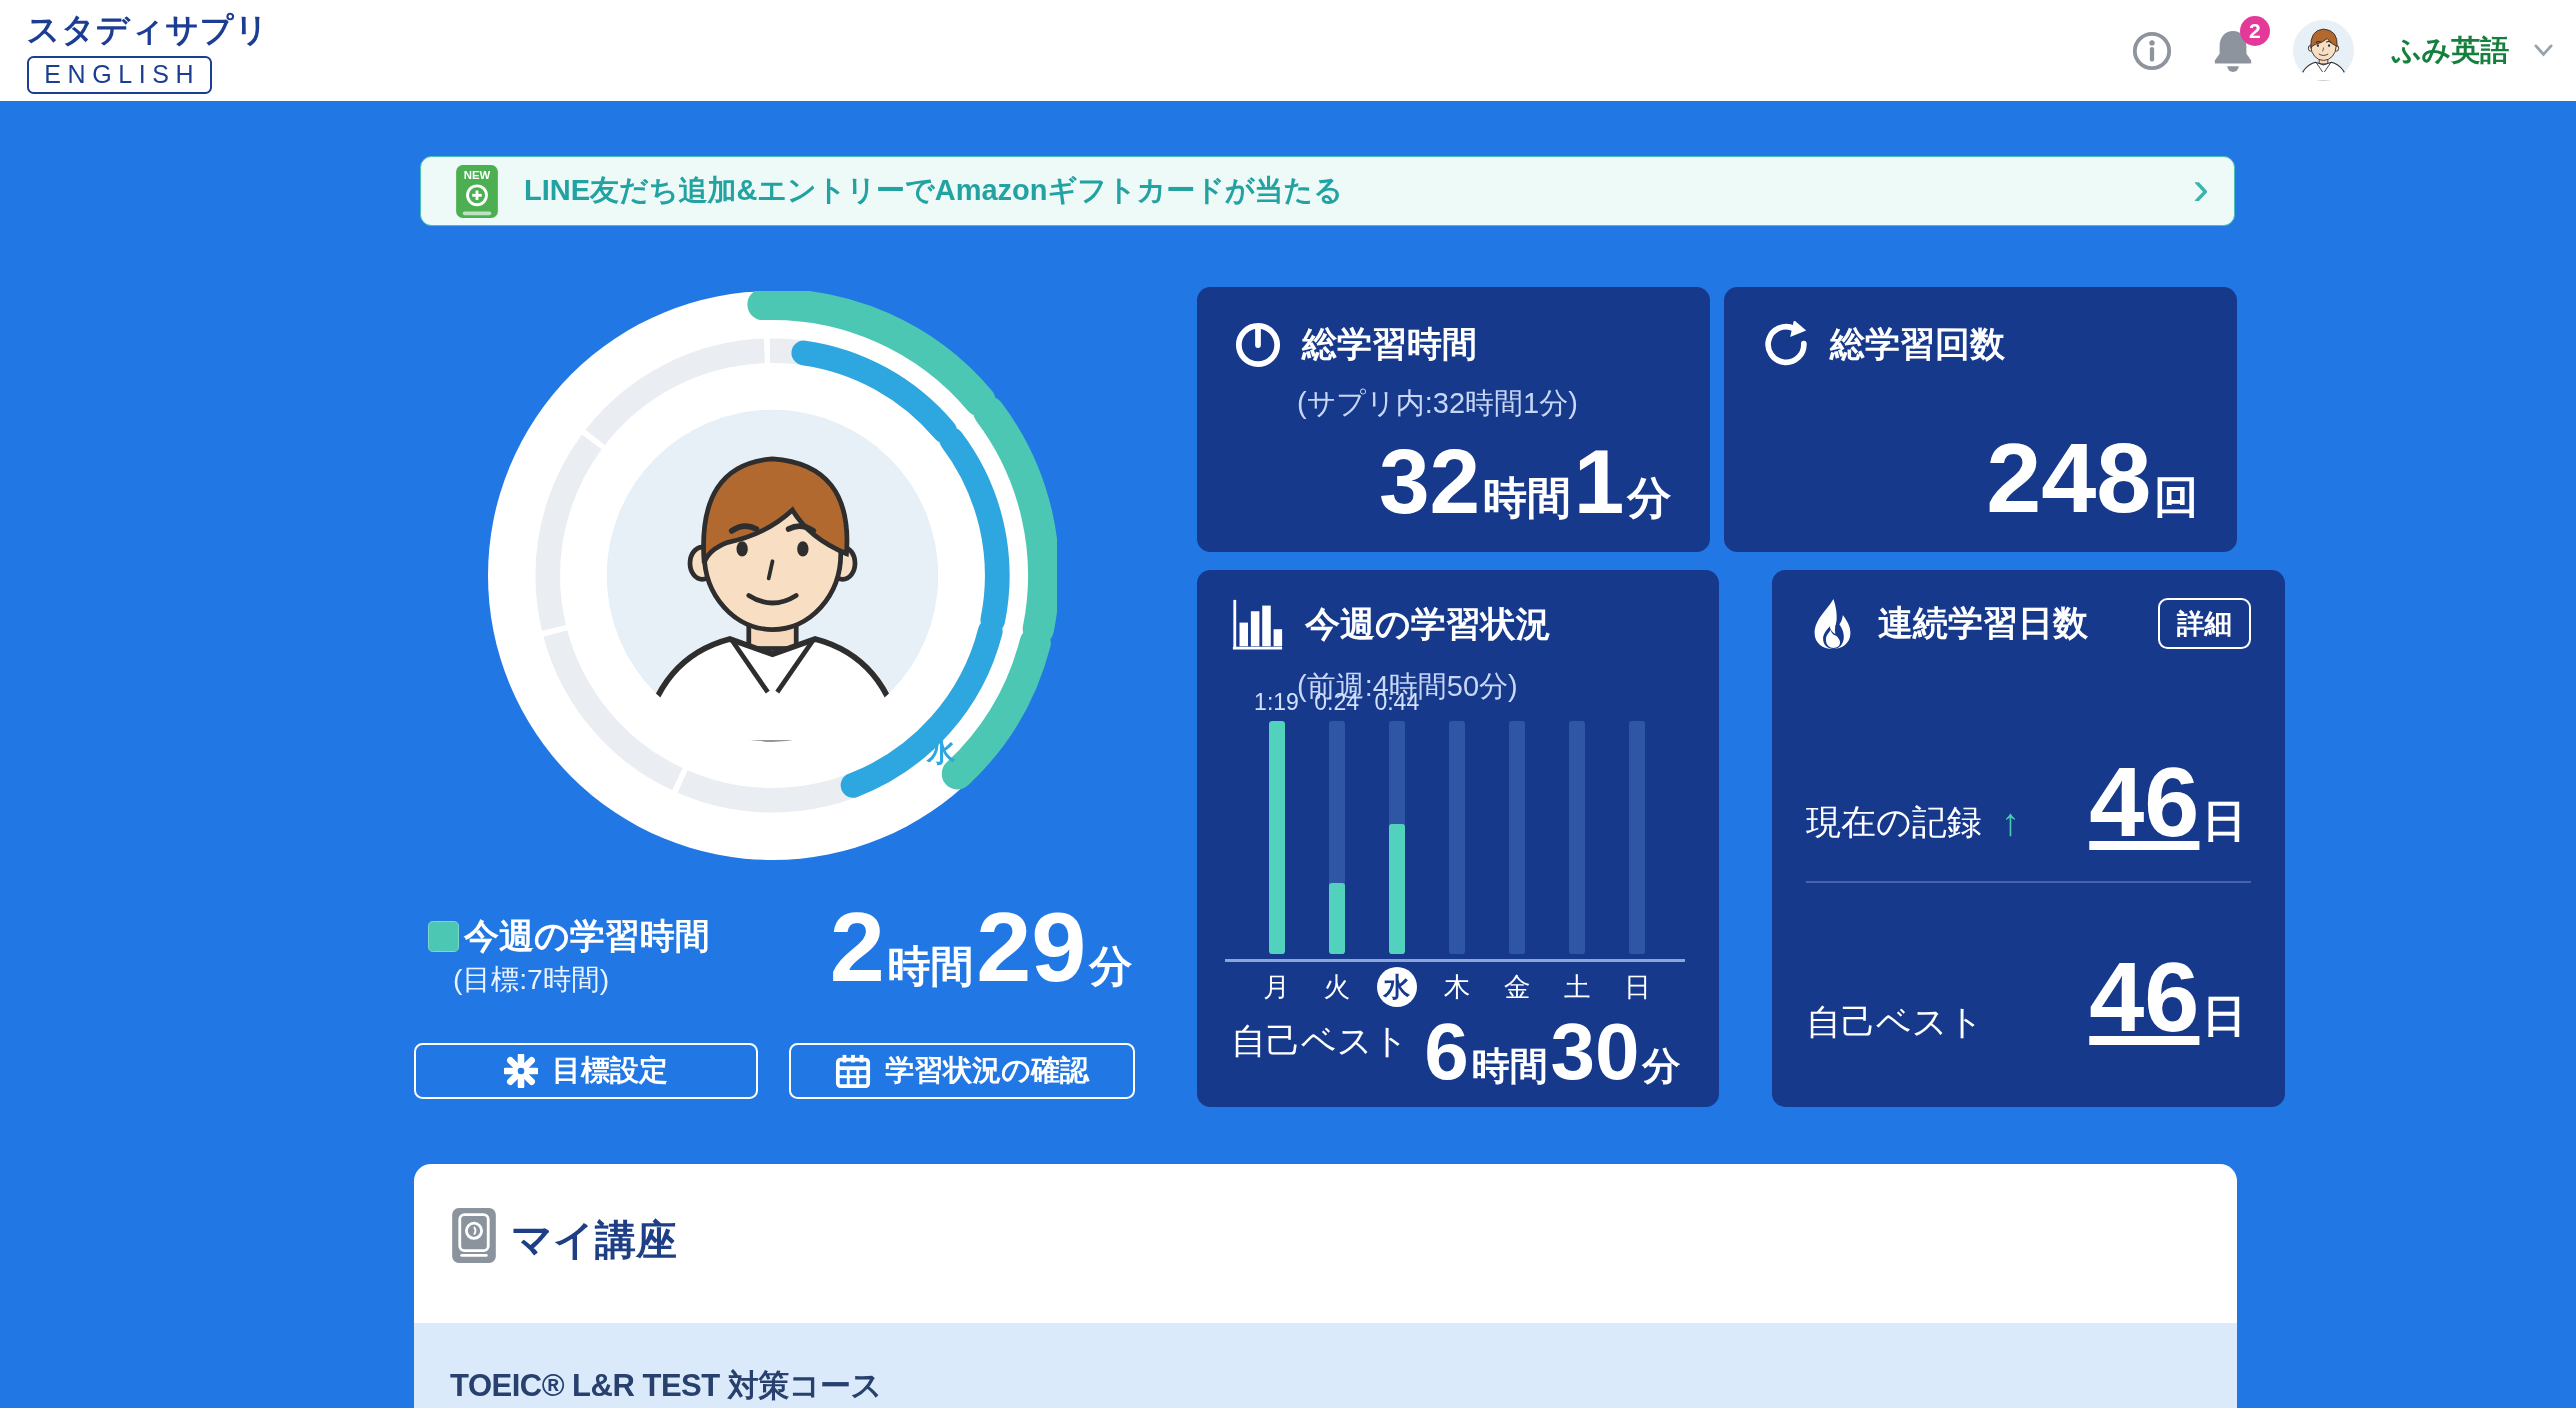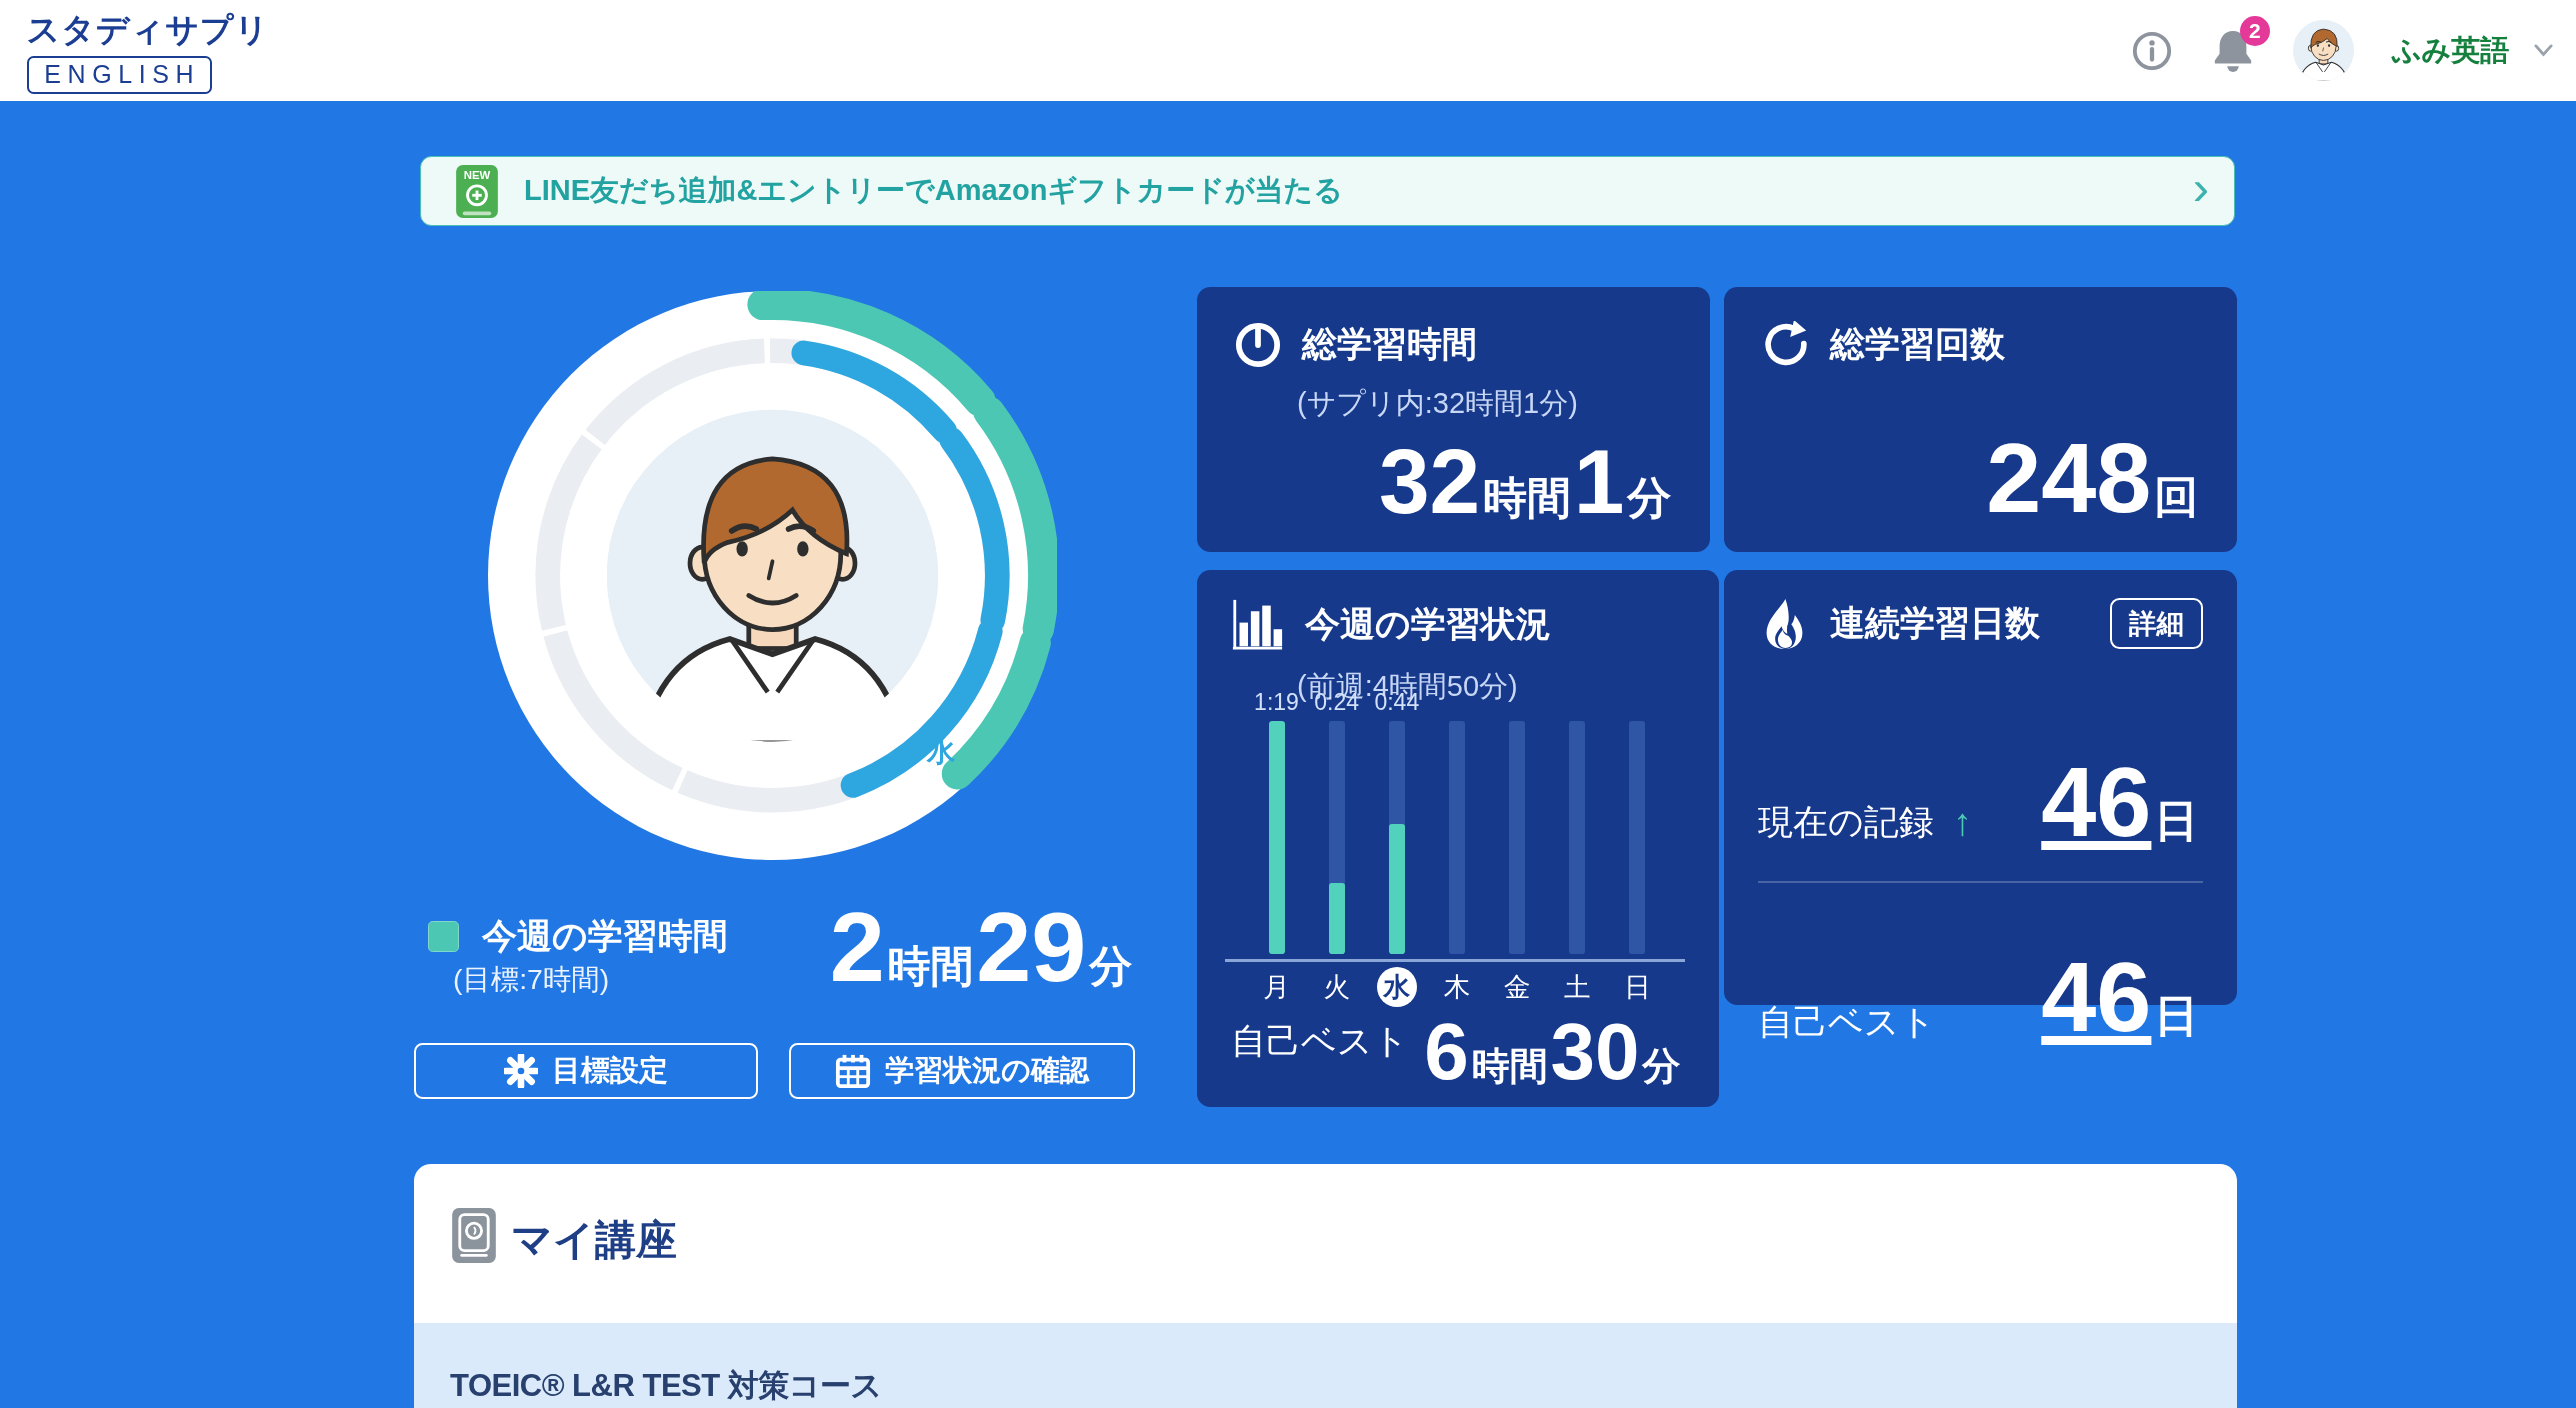--- a/index.html
+++ b/index.html
@@ -23,21 +23,21 @@
   .banner{position:absolute;left:420px;top:156px;width:1815px;height:70px;background:#edfaf7;
           border:1.9px solid #4bbfb4;border-radius:11.4px;display:flex;align-items:center;
           box-sizing:border-box;cursor:pointer;}
   .banner-inner{display:flex;align-items:center;gap:25px;margin-left:34px;}
   .banner-text{font-size:29px;font-weight:700;color:#23a2a2;}
   .banner-chevron{position:absolute;right:25px;top:50%;transform:translateY(-58%);
                   font-size:49px;color:#3db3ae;font-weight:400;line-height:1;}
   
   .ring{position:absolute;left:488px;top:291px;}
   
-  .legend-row{position:absolute;left:414px;top:913px;display:flex;align-items:center;gap:23px;padding-left:14px;}
+  .legend-row{position:absolute;left:414px;top:913px;display:flex;align-items:center;gap:5px;padding-left:14px;}
   .legend-swatch{width:29px;height:29px;background:#4cc7b4;border-radius:4.7px;border:1.9px solid #7fd8c9;}
   .legend-label{font-size:35px;font-weight:700;color:#ffffff;}
   .goal-label{position:absolute;left:453px;top:961px;font-size:28.4px;color:#eaf3ff;}
   .big-val{display:inline-flex;align-items:baseline;color:#fff;line-height:1;white-space:nowrap;}
   .big-val .digits{font-weight:700;}
   .big-val .unit{font-weight:700;margin:0 2.8px;}
   .weekly-value{position:absolute;left:815px;top:897px;width:320px;display:flex;justify-content:flex-end;}
   .weekly-value .digits{font-size:99px;}
   .weekly-value .unit{font-size:43px;}
   .outline-btn{position:absolute;height:56px;border:2.8px solid #ffffff;border-radius:8.5px;
@@ -328,21 +328,21 @@
 
     <div class="best-label">自己ベスト</div>
     <div class="best-value big-val">
       <span class="digits">6</span>
       <span class="unit">時間</span>
       <span class="digits">30</span>
       <span class="unit">分</span>
     </div>
   </div>
 
-  <div class="card" style="left:1724px;top:570px;width:513px;height:435px;">
+  <div class="card" style="left:1772px;top:570px;width:513px;height:537px;">
     <div class="card-head" style="left:36px;top:26.5px;">
       <svg width="49" height="53" viewBox="0 0 52 56">
         <path d="M 27 2 C 20 14 7 24 7 38 C 7 49 16 55 26 55 C 36 55 45 49 45 38 C 45 30 41 25 37 19 C 36 27 33 30 29 32 C 32 22 30 11 27 2 Z" fill="#ffffff"></path>
         <path d="M 27 55 C 21 55 16 51 16 44 C 16 39 20 35 23 31 C 24 36 27 38 29 39 C 28 34 29 29 31 26 C 35 31 38 36 38 42 C 38 50 33 55 27 55 Z" fill="#16398c"></path>
         <path d="M 27 54 C 23 54 19 51 19 45 C 19 41 22 38 24 35 C 25 39 28 41 30 41 C 33 44 34 46 34 48 C 34 52 31 54 27 54 Z" fill="#ffffff"></path>
       </svg>
       <div class="card-title">連続学習日数</div>
     </div>
     <button class="detail-btn">
       <span>詳細</span>

